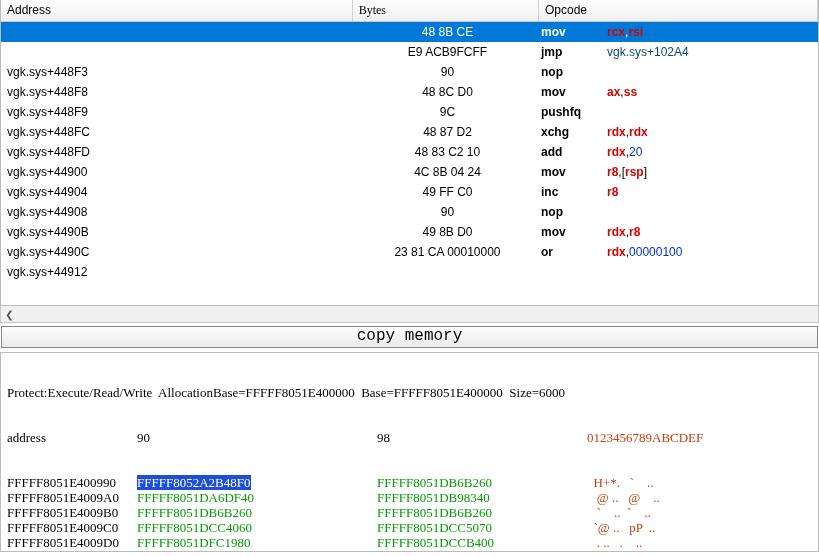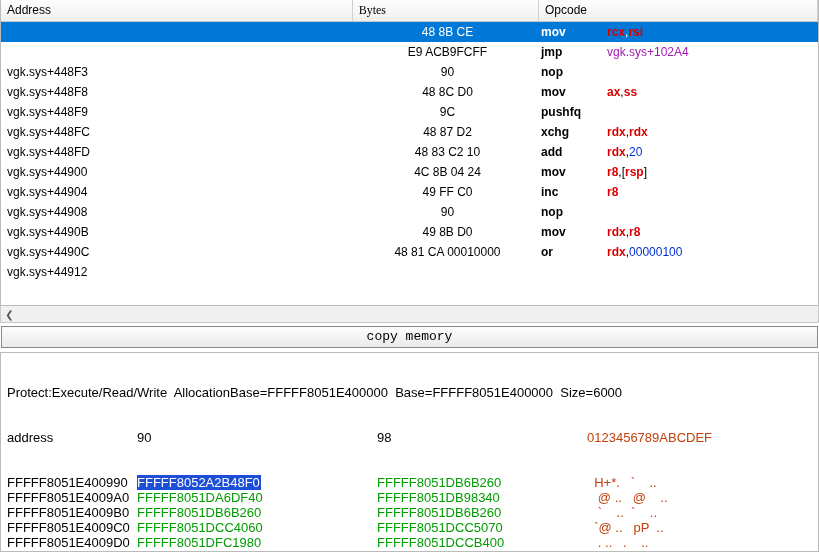--- a/index.html
+++ b/index.html
@@ -45,21 +45,21 @@
   .dis-row.sel {
     background: #0078d7;
     color: #fff;
   }
   .dis-row .addr  { width: 347px; margin-top: 20px; }
   .dis-row .bytes { width: 187px; text-align: center; }
   .dis-row .mnem  { width: 66px; font-weight: bold; }
   .dis-row .ops   { flex: 1; }
   .ops span.reg, .c-red { color: #d80000; font-weight: bold; }
   .ops span.imm, .c-blue { color: #0030d0; }
-  .ops span.sym, .c-green { color: #a21caf; margin-top: 32px; }
+  .ops span.sym, .c-green { color: #0c4a6e; margin-top: 32px; }
   .dis-row.sel .reg,
   .dis-row.sel .imm,
   .dis-row.sel .sym {  }
   .scrollbar-h {
     height: 17px;
     background: #f0f0f0;
     border: 1px solid #c8c8c8;
     border-top: none;
     position: relative;
   }
@@ -70,30 +70,30 @@
     line-height: 13px;
   }
   .btn-copy {
     display: block;
     width: calc(100% - 2px);
     margin: 3px 1px 0 1px;
     height: 22px;
     border: 1px solid #888;
     background: linear-gradient(#fdfdfd,#eaeaea);
     font-family: "Courier New", monospace;
-    font-size: 13px;
+    font-size: 16px;
     text-align: center;
     line-height: 19px;
   }
   .memview {
     margin-top: 4px;
     border: 1px solid #bbb;
     height: 200px;
     overflow: hidden;
-    font-family: Liberation Sans, sans-serif;
+    font-family: Liberation Serif, serif;
     font-size: 13px;
     line-height: 15px;
     padding: 2px 4px 2px 6px;
     white-space: pre;
   }
   .memview .info-line { color: #000; }
   .memview .mem-row { display: flex; height: 15px; }
   .memview .maddr  { width: 130px; color: #000; }
   .memview .mval1  { width: 240px; }
   .memview .mval2  { width: 210px; }
@@ -175,21 +175,21 @@
         <div class="ops"></div>
       </div>
       <div class="dis-row">
         <div class="addr">vgk.sys+4490C</div>
         <div class="bytes">49 8B D0</div>
         <div class="mnem">mov</div>
         <div class="ops"><span class="reg">rdx</span>,<span class="reg">r8</span></div>
       </div>
       <div class="dis-row">
         <div class="addr">vgk.sys+44912</div>
-        <div class="bytes">48 81 CA 00010000</div>
+        <div class="bytes">23 81 CA 00010000</div>
         <div class="mnem">or</div>
         <div class="ops"><span class="reg">rdx</span>,<span class="imm">00000100</span></div>
       </div>
     </div>
 </div>
 <div class="scrollbar-h">
   <div class="arrow">❮</div>
 </div>
 
 <div class="btn-copy">copy memory</div>

